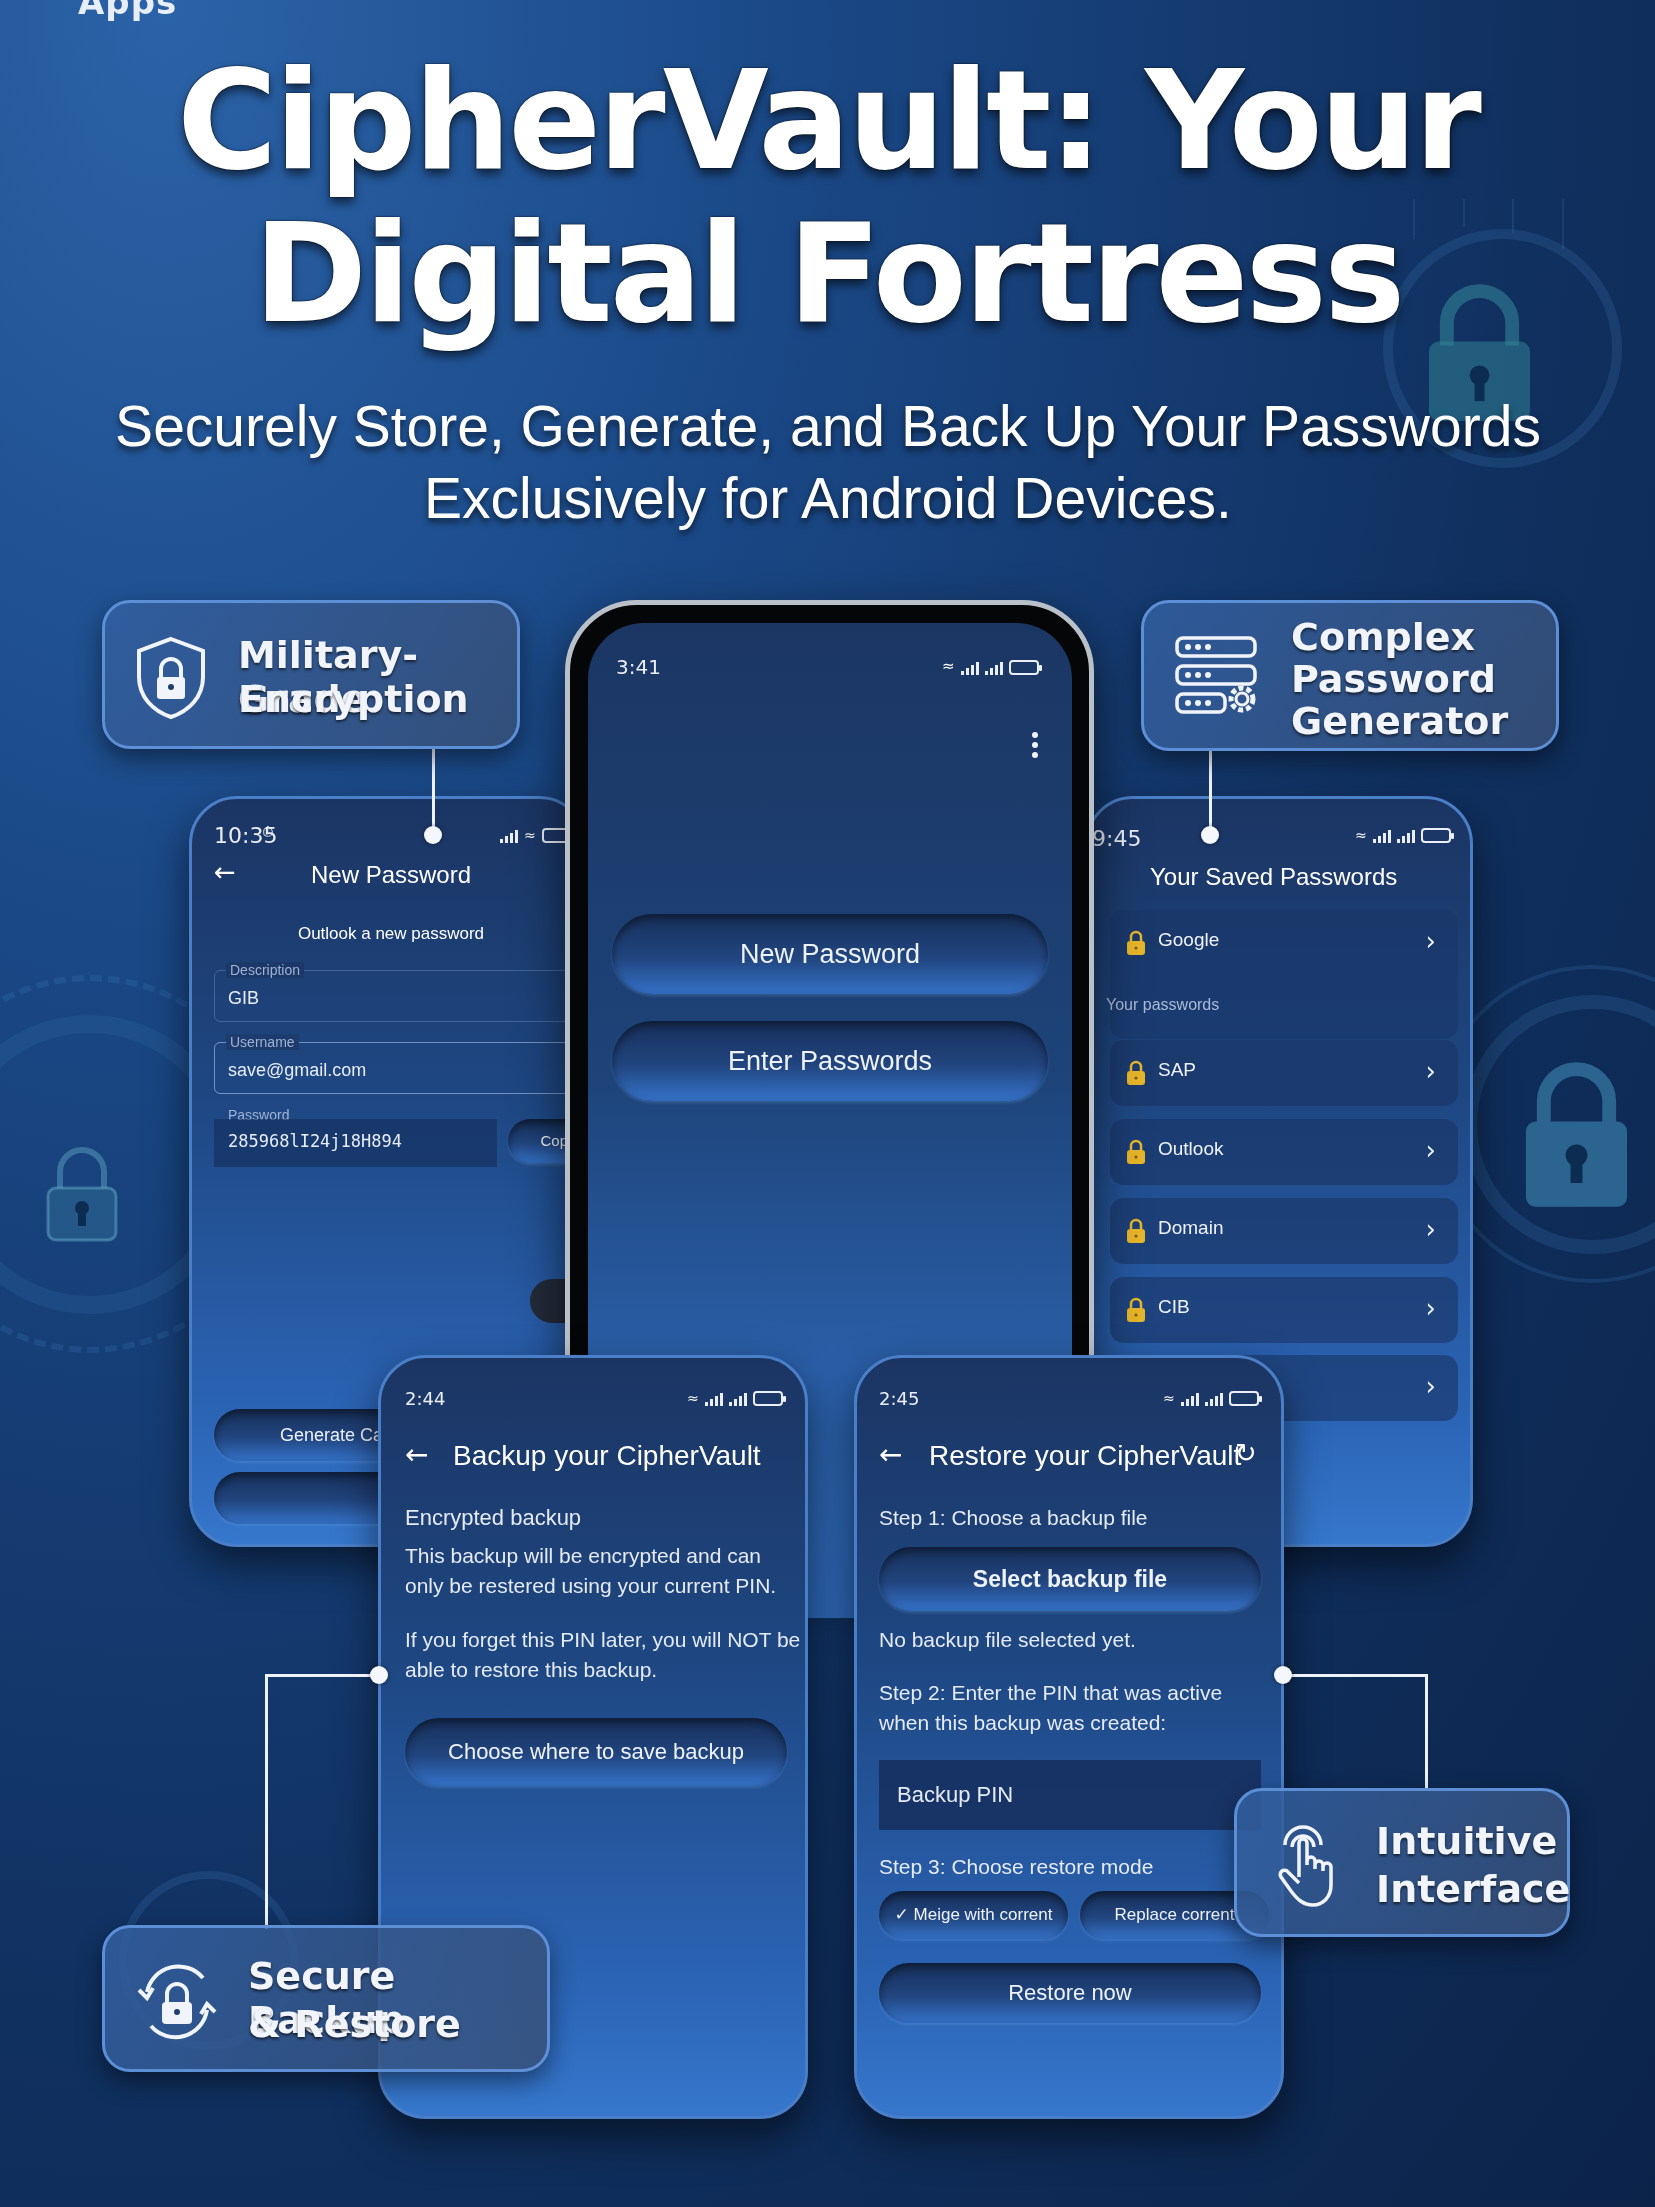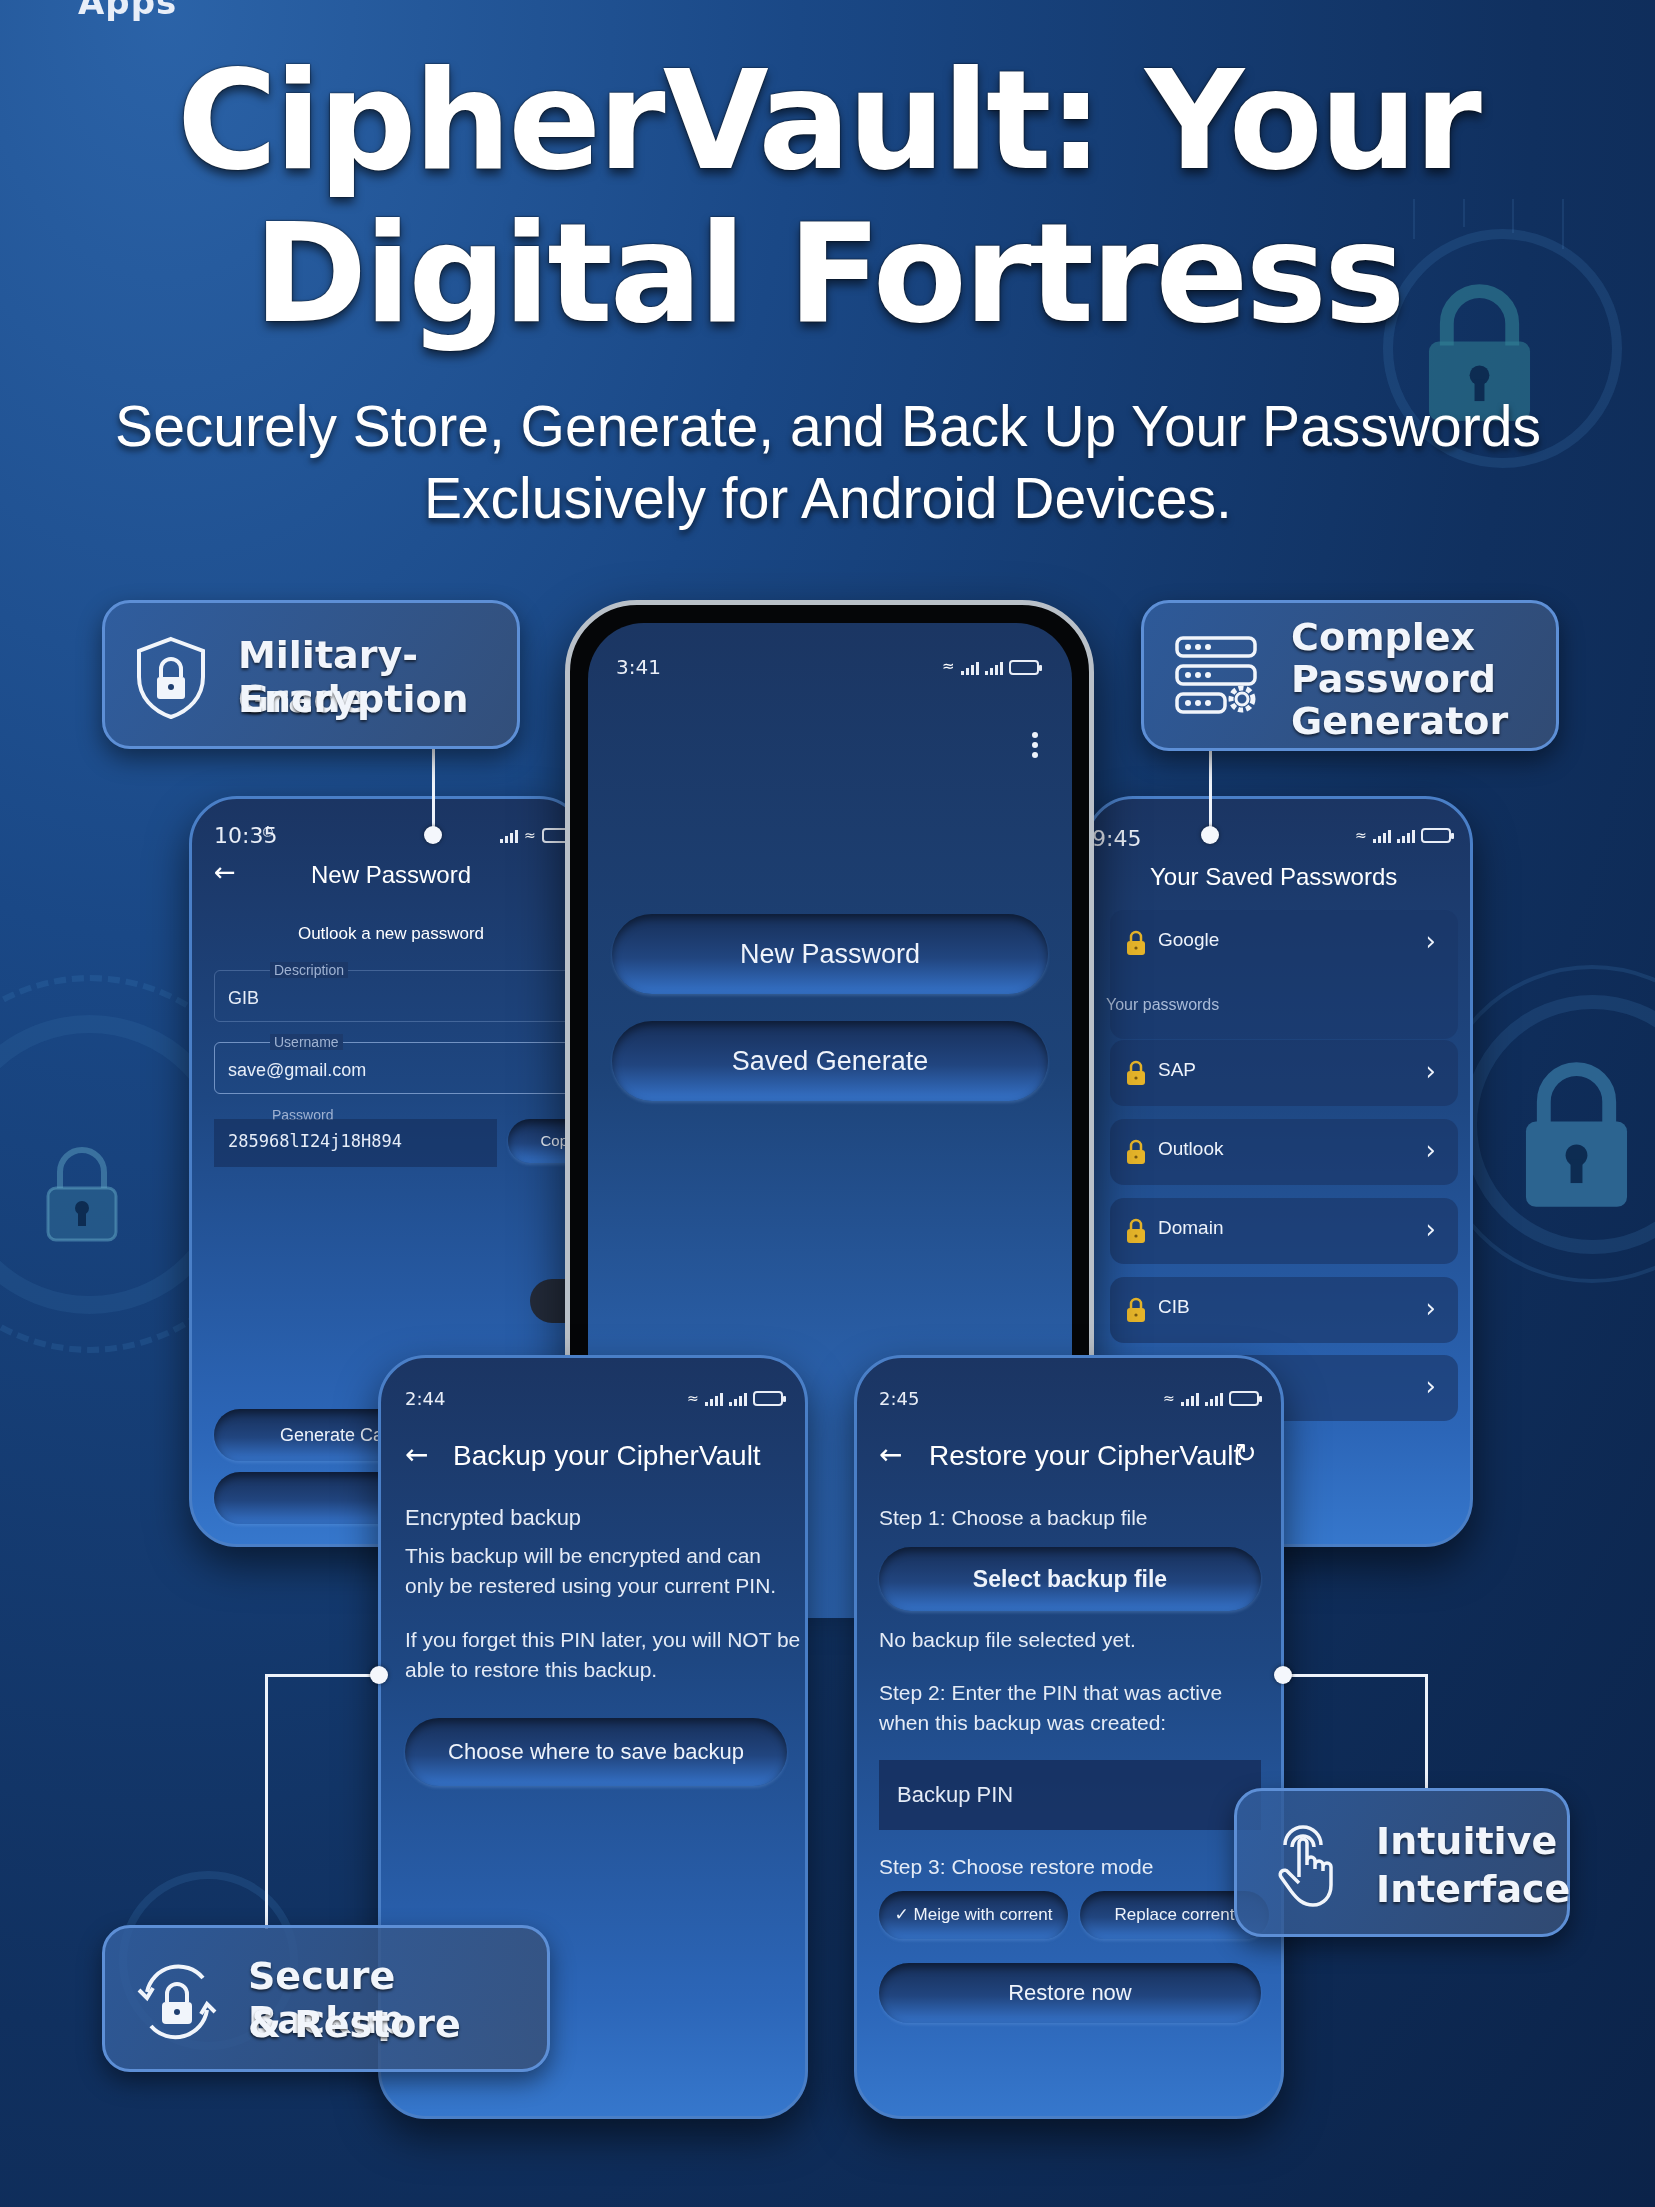--- a/index.html
+++ b/index.html
@@ -58,21 +58,21 @@
     position: absolute; border-radius: 28px;
     background: linear-gradient(120deg, rgba(50,95,160,0.85), rgba(55,80,120,0.85));
     border: 3px solid #5d8fd6;
     box-shadow: 0 10px 24px rgba(0,0,0,0.45);
   }
   .callout-text { position: absolute; font-family: "DejaVu Sans", sans-serif; font-weight: 700; font-size: 38px; line-height: 44px; color: #f1f5fb; text-shadow: 0 2px 3px rgba(0,0,0,0.6); }
   .connector { position: absolute; background: #eef3fb; }
   .dot { position: absolute; width: 18px; height: 18px; border-radius: 50%; background: #f4f7fc; box-shadow: 0 0 4px rgba(0,0,0,0.5); }
 
   
-  .field-label { position: absolute; font-size: 14px; color: #9fb2d2; font-family: "Liberation Sans", sans-serif; margin-left: 44px; }
+  .field-label { position: absolute; font-size: 14px; color: #9fb2d2; font-family: "Liberation Sans", sans-serif; }
   .field-val { position: absolute; font-size: 18px; color: #e6edf8; font-family: "Liberation Sans", sans-serif; }
   .field-box { position: absolute; border: 1.5px solid rgba(140,170,215,0.35); border-radius: 6px; }
 
   
   .list-row {
     position: absolute; left: 22px; width: 348px; height: 66px; border-radius: 14px;
     background: rgba(25,52,100,0.6);
   }
   .list-row .lock { position: absolute; left: 16px; top: 20px; }
   .list-row .lbl { position: absolute; left: 48px; top: 19px; font-size: 19px; color: #eef3fb; font-family: Liberation Sans, sans-serif; }
@@ -253,21 +253,21 @@
           <i style="height:13px"></i>
         </span>
       <span class="battery"></span>
     </div>
     <div class="abs" style="left:444px;top:109px;width:8px;">
       <div style="width:6px;height:6px;border-radius:50%;background:#eef3fb;margin-bottom:4px;"></div>
       <div style="width:6px;height:6px;border-radius:50%;background:#eef3fb;margin-bottom:4px;"></div>
       <div style="width:6px;height:6px;border-radius:50%;background:#eef3fb;"></div>
     </div>
     <div class="pill" style="left:24px;top:291px;width:436px;height:80px;line-height:80px;font-size:27px;">New Password</div>
-    <div class="pill" style="left:24px;top:398px;width:436px;height:80px;line-height:80px;font-size:27px;">Saved Generate</div>
+    <div class="pill" style="left:24px;top:398px;width:436px;height:80px;line-height:80px;font-size:27px;">Enter Passwords</div>
   </div>
 </div>
 
 <div class="screen" style="left:378px;top:1355px;width:430px;height:764px;">
   <div class="status" style="left:24px;top:30px;font-size:18px;">2:44</div>
   <div class="status-icons" style="left:306px;top:32px;">
     <span style="font-size:14px;">≈</span>
     <span class="bars">
         <i style="height:4px"></i>
         <i style="height:7px"></i>

